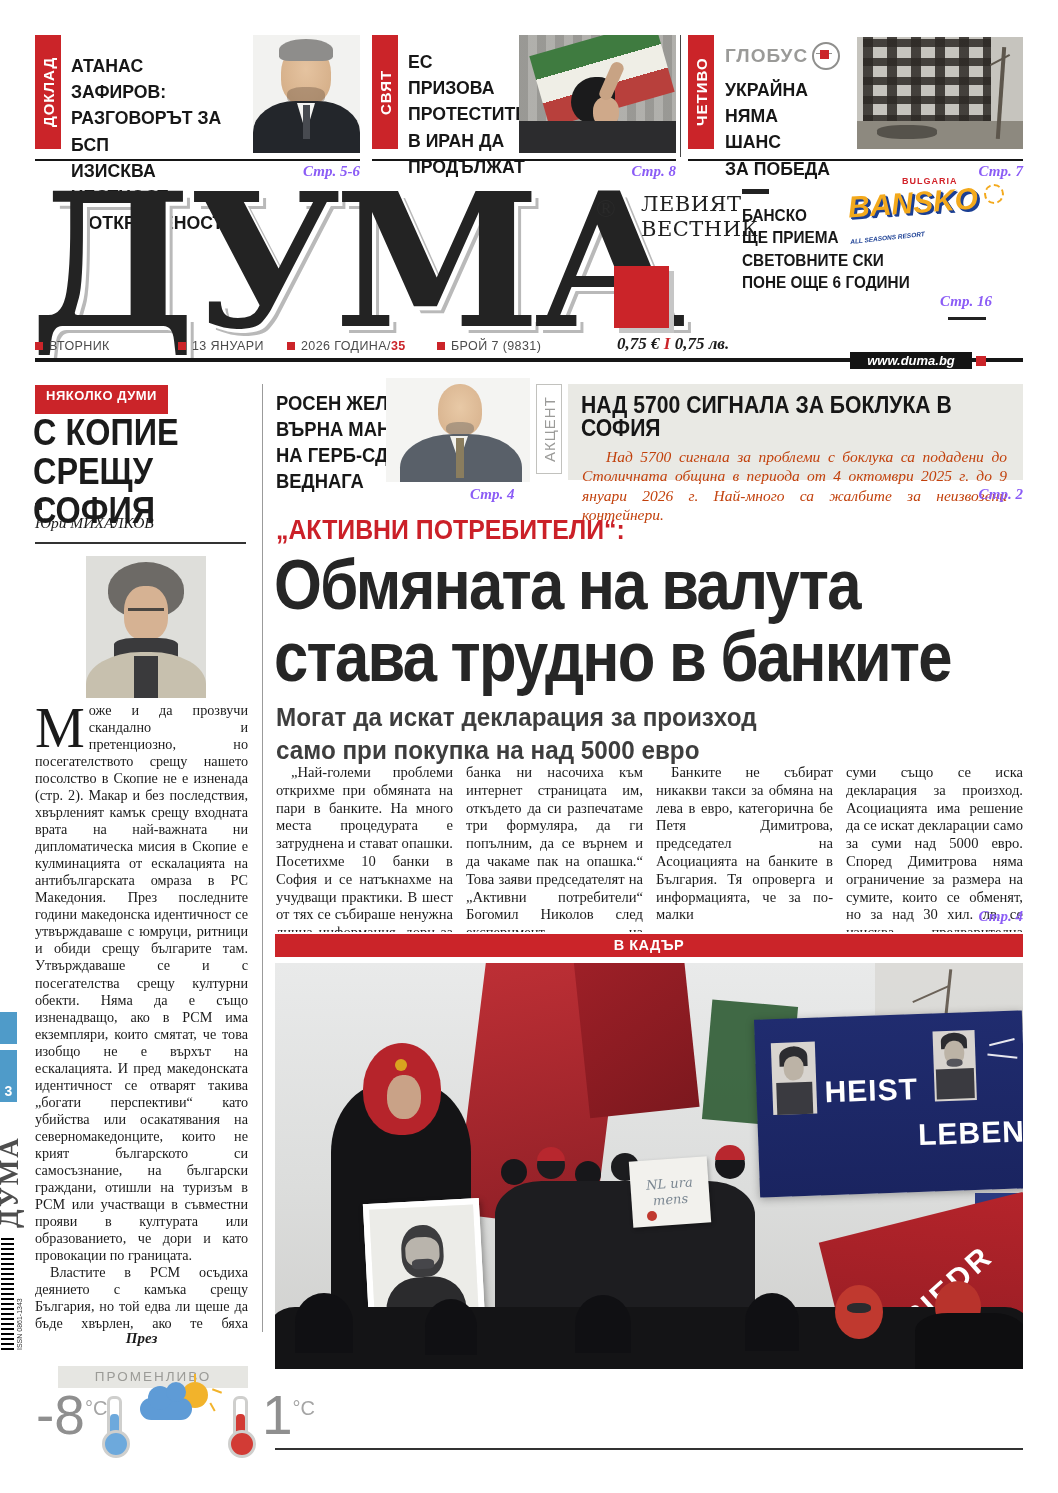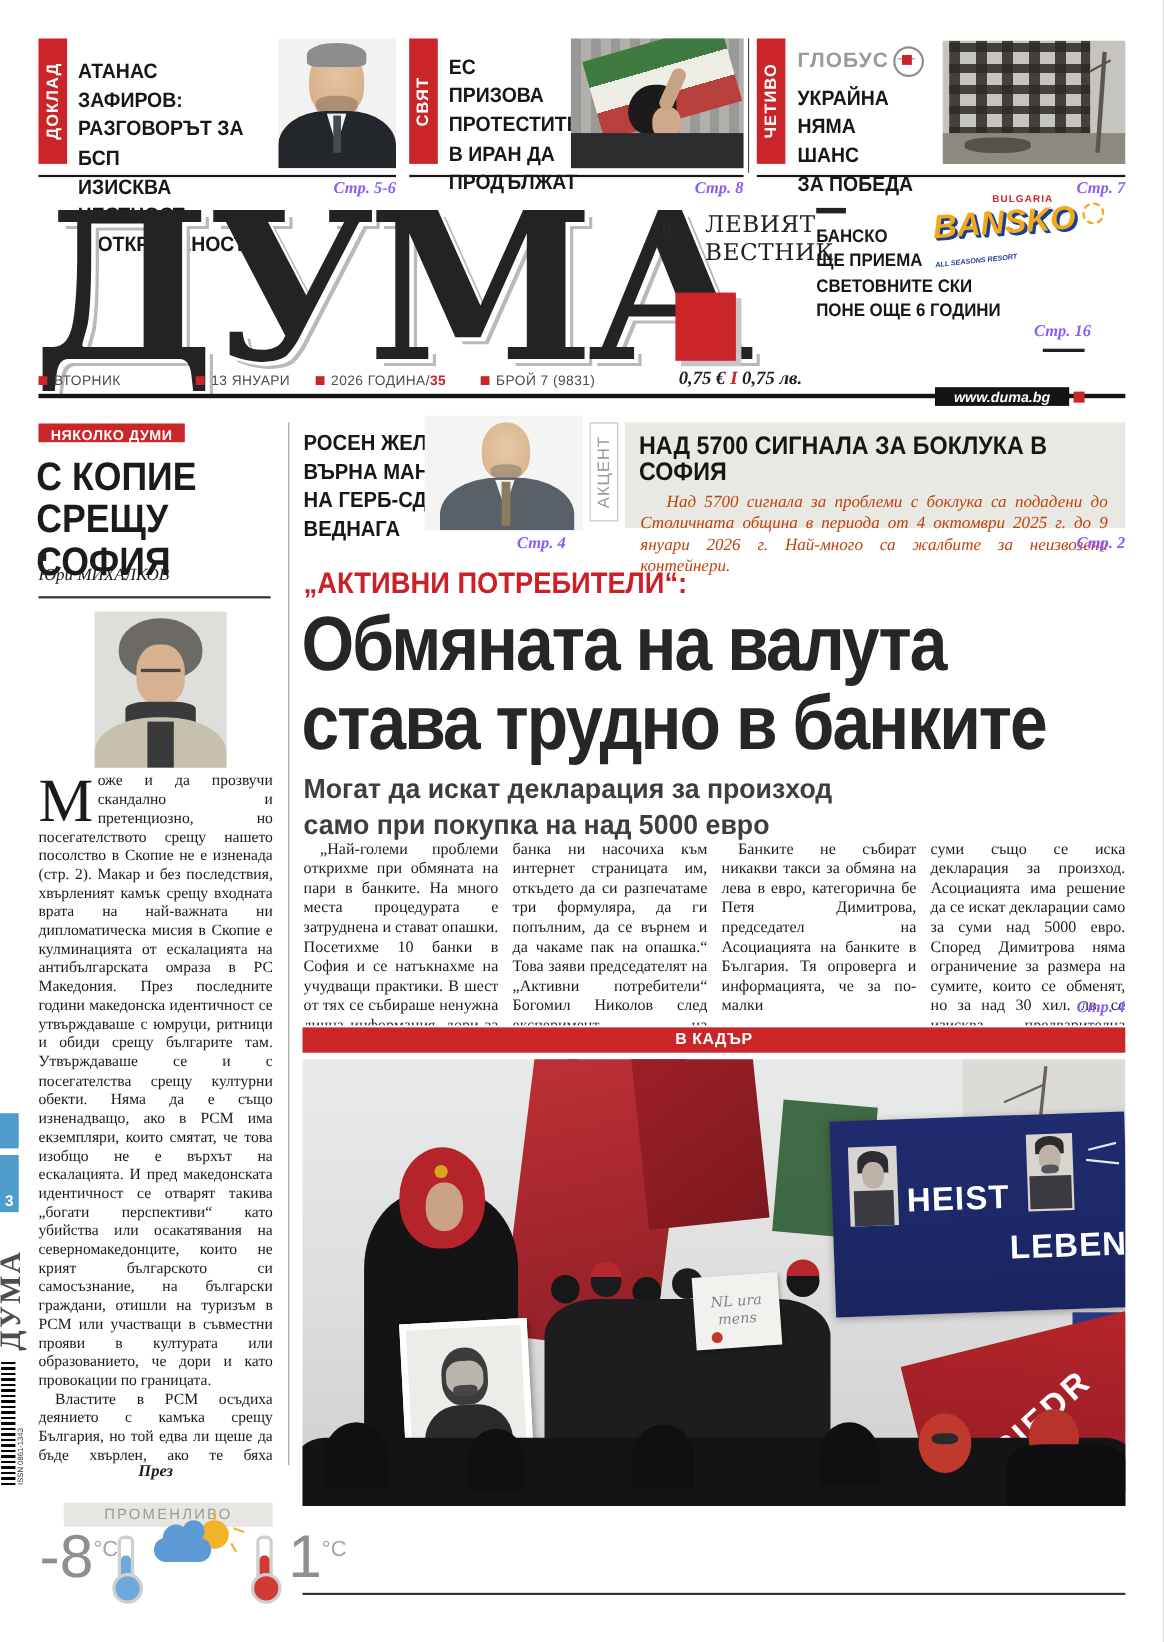--- a/index.html
+++ b/index.html
@@ -162,21 +162,21 @@
   <div class="abs price" style="left:617px;top:334px;">
     <span>0,75 €</span>
     <span style="color:#cb2429;">I</span>
     <span>0,75 лв.</span>
   </div>
 
   <div class="abs rule" style="left:35px;top:358px;width:988px;height:4px;"></div>
   <div class="abs site" style="left:850px;top:352px;width:122px;height:17px;">www.duma.bg</div>
   <div class="abs" style="left:976px;top:356px;width:10px;height:10px;background:#cb2429;"></div>
 
-  <div class="abs oplabel" style="left:35px;top:385px;width:133px;height:17px;">НЯКОЛКО ДУМИ</div>
+  <div class="abs oplabel" style="left:35px;top:385px;width:133px;height:29px;">НЯКОЛКО ДУМИ</div>
   <div class="abs optitle preline" style="left:33px;top:414px;width:240px;">С КОПИЕ
 СРЕЩУ СОФИЯ</div>
   <div class="abs" style="left:35px;top:503px;width:7px;height:7px;background:#222;"></div>
   <div class="abs serif" style="left:35px;top:514px;font-style:italic;font-size:15.5px;color:#1c1c1c;">Юри МИХАЛКОВ</div>
   <div class="abs" style="left:35px;top:542px;width:211px;height:2px;background:#333;"></div>
 
   <div class="abs photo" style="left:86px;top:556px;width:120px;height:142px;background:#dededa;">
     <div class="abs" style="left:22px;top:6px;width:76px;height:56px;background:#6d6a66;border-radius:50% 50% 44% 44%;"></div>
     <div class="abs" style="left:38px;top:30px;width:44px;height:54px;background:#d6b293;border-radius:44% 44% 40% 40%;"></div>
     <div class="abs" style="left:42px;top:52px;width:36px;height:3px;background:#4a4642;"></div>

